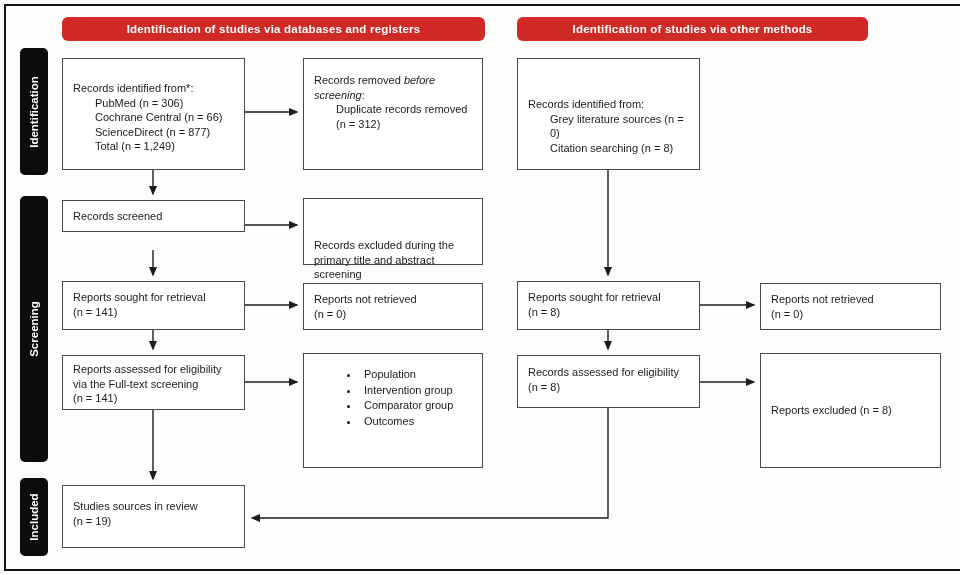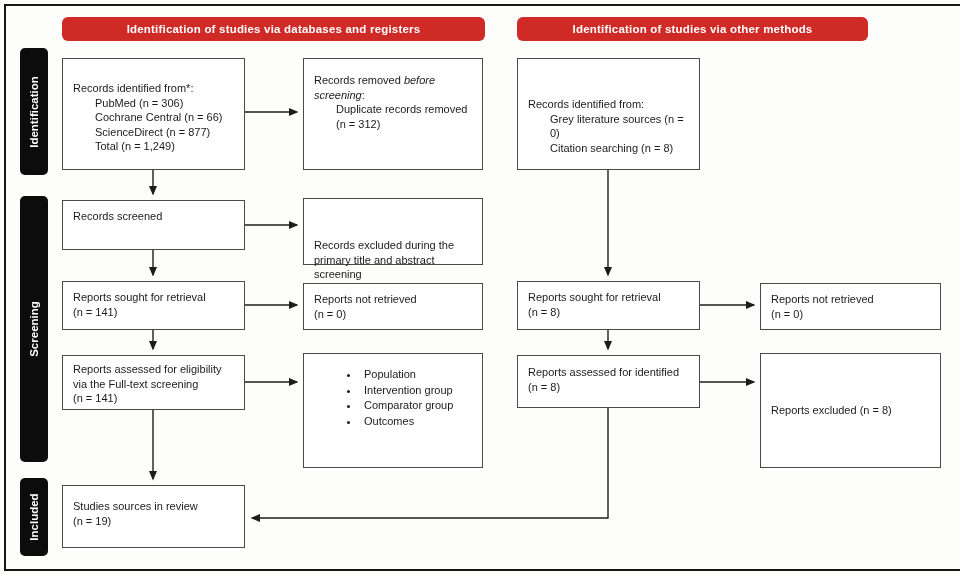--- a/index.html
+++ b/index.html
@@ -68,21 +68,21 @@
   <div class="box" style="left:62px;top:58px;width:183px;height:112px;">
     <div class="pad" style="padding-top:22px;">
       <div>Records identified from*:</div>
       <div class="ind">PubMed (n = 306)</div>
       <div class="ind">Cochrane Central (n = 66)</div>
       <div class="ind">ScienceDirect (n = 877)</div>
       <div class="ind">Total (n = 1,249)</div>
     </div>
   </div>
 
-  <div class="box" style="left:62px;top:200px;width:183px;height:50px;">
+  <div class="box" style="left:62px;top:200px;width:183px;height:32px;">
     <div class="pad" style="padding-top:8px;">
       <div>Records screened</div>
     </div>
   </div>
 
   <div class="box" style="left:62px;top:281px;width:183px;height:49px;">
     <div class="pad" style="padding-top:8px;">
       <div>Reports sought for retrieval</div>
       <div>(n = 141)</div>
     </div>
@@ -144,21 +144,21 @@
 
   <div class="box" style="left:517px;top:281px;width:183px;height:49px;">
     <div class="pad" style="padding-top:8px;">
       <div>Reports sought for retrieval</div>
       <div>(n = 8)</div>
     </div>
   </div>
 
   <div class="box" style="left:517px;top:355px;width:183px;height:53px;">
     <div class="pad" style="padding-top:9px;">
-      <div>Reports assessed for identified</div>
+      <div>Records assessed for eligibility</div>
       <div>(n = 8)</div>
     </div>
   </div>
 
   <div class="box" style="left:760px;top:283px;width:181px;height:47px;">
     <div class="pad" style="padding-top:8px;">
       <div>Reports not retrieved</div>
       <div>(n = 0)</div>
     </div>
   </div>

